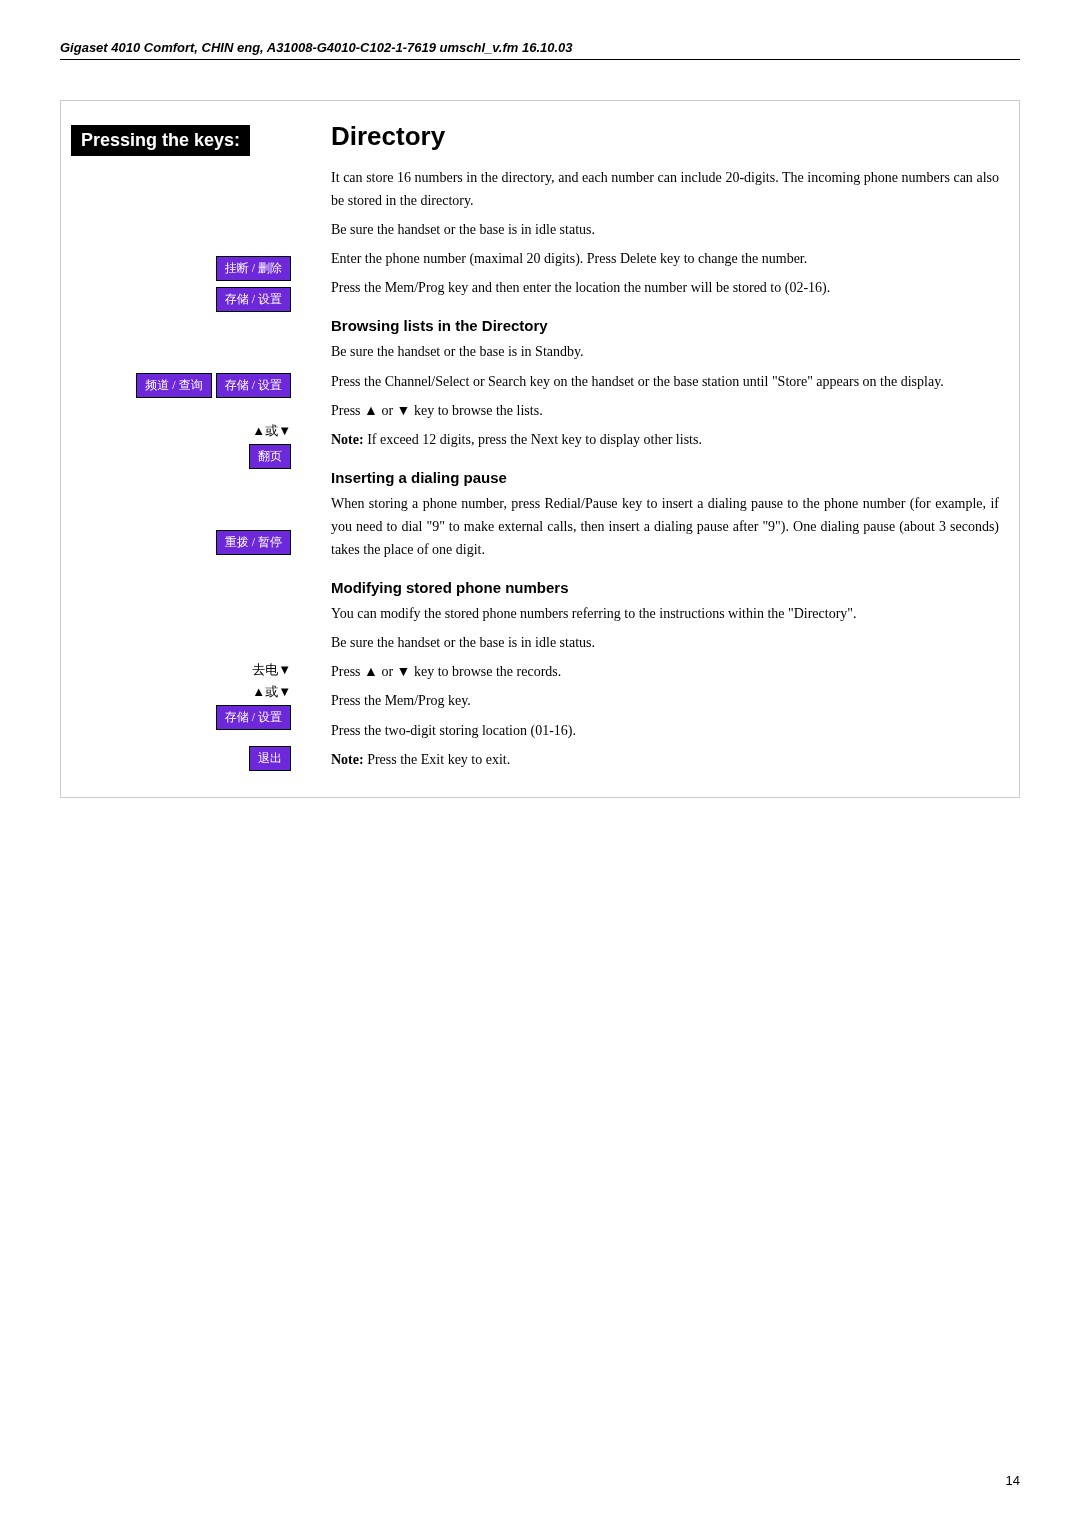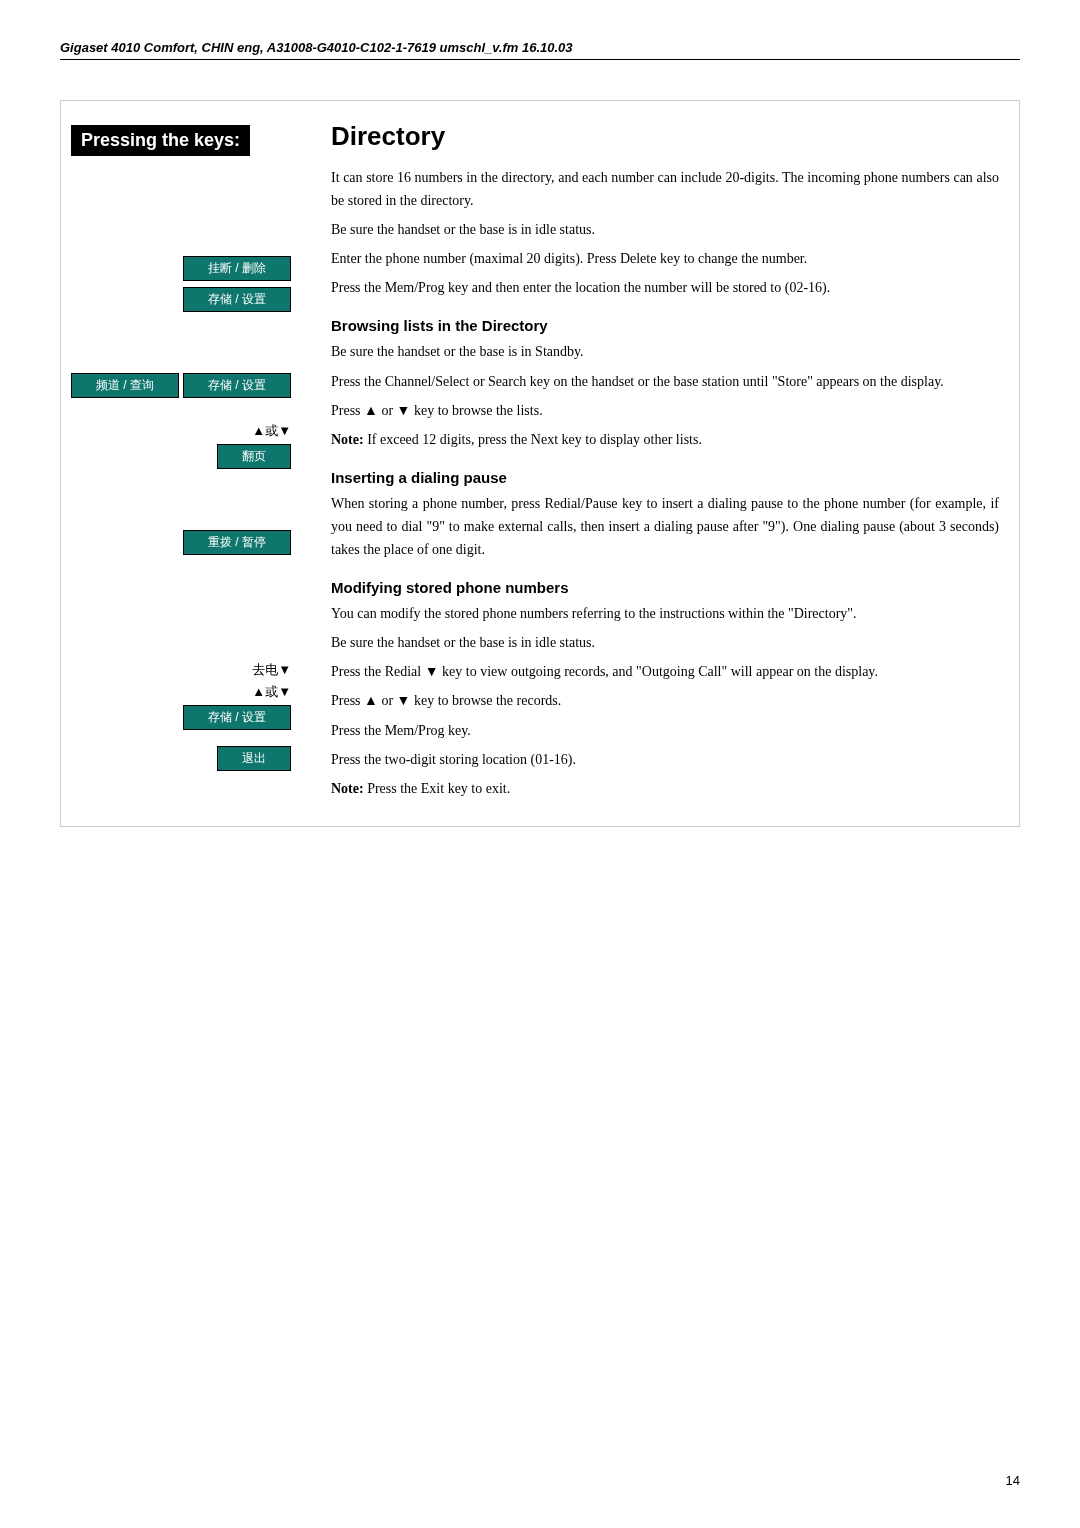--- a/index.html
+++ b/index.html
@@ -47,25 +47,25 @@
     }
 
     .sidebar-key {
       display: flex;
       justify-content: flex-end;
       margin-bottom: 6px;
       padding-right: 10px;
     }
 
     .key-button {
-      background: #0f766e;
+      background: #6d28d9;
       color: #fff;
-      font-family: Liberation Sans, sans-serif;
+      font-family: Liberation Serif, serif;
       font-size: 12px;
-      padding: 3px 24px;
+      padding: 3px 8px;
       display: inline-block;
       border: 1px solid #000;
       white-space: nowrap;
     }
 
     .key-button.inline {
       margin-right: 2px;
     }
 
     .key-row {
@@ -223,21 +223,20 @@
       <p>Press ▲ or ▼ key to browse the lists.</p>
       <p><span class="note-bold">Note:</span> If exceed 12 digits, press the Next key to display other lists.</p>
 
       <div class="section-title">Inserting a dialing pause</div>
       <p>When storing a phone number, press Redial/Pause key to insert a dialing pause to the phone number (for example, if you need to dial "9" to make external calls, then insert a dialing pause after "9"). One dialing pause (about 3 seconds) takes the place of one digit.</p>
 
       <div class="section-title">Modifying stored phone numbers</div>
       <p>You can modify the stored phone numbers referring to the instructions within the "Directory".</p>
 
       <p>Be sure the handset or the base is in idle status.</p>
-      <p>Press the Redial ▼ key to view outgoing records, and "Outgoing Call" will appear on the display.</p>
       <p>Press ▲ or ▼ key to browse the records.</p>
       <p>Press the Mem/Prog key.</p>
       <p>Press the two-digit storing location (01-16).</p>
       <p><span class="note-bold">Note:</span> Press the Exit key to exit.</p>
 
     </div>
 
   </div>
 
   <div class="page-number">14</div>

